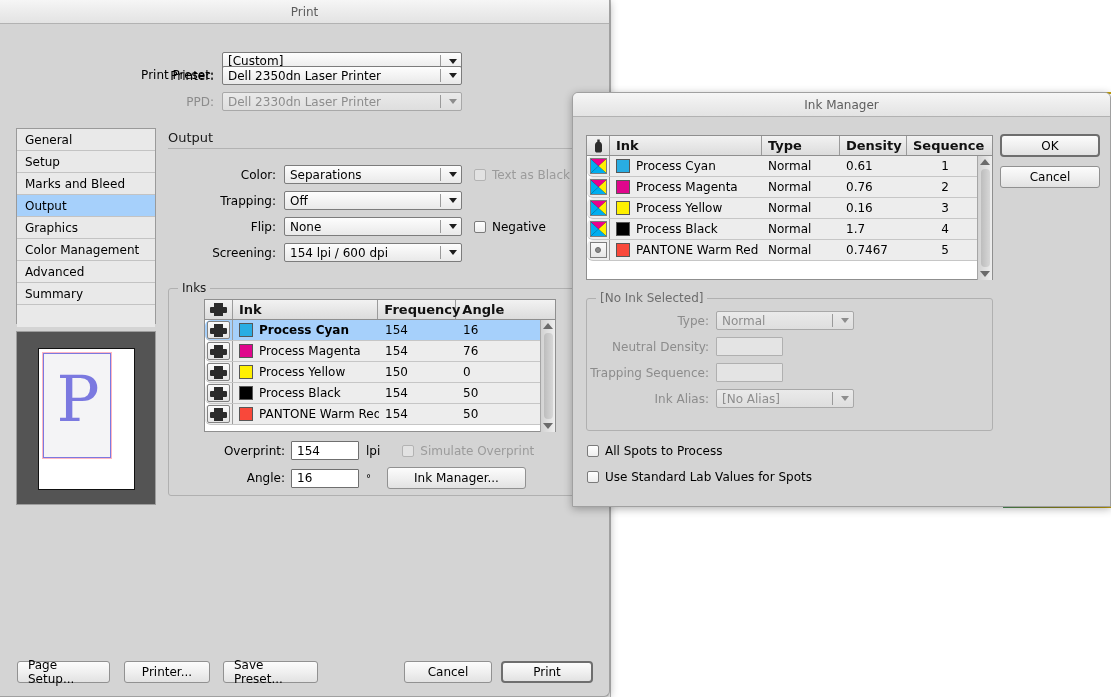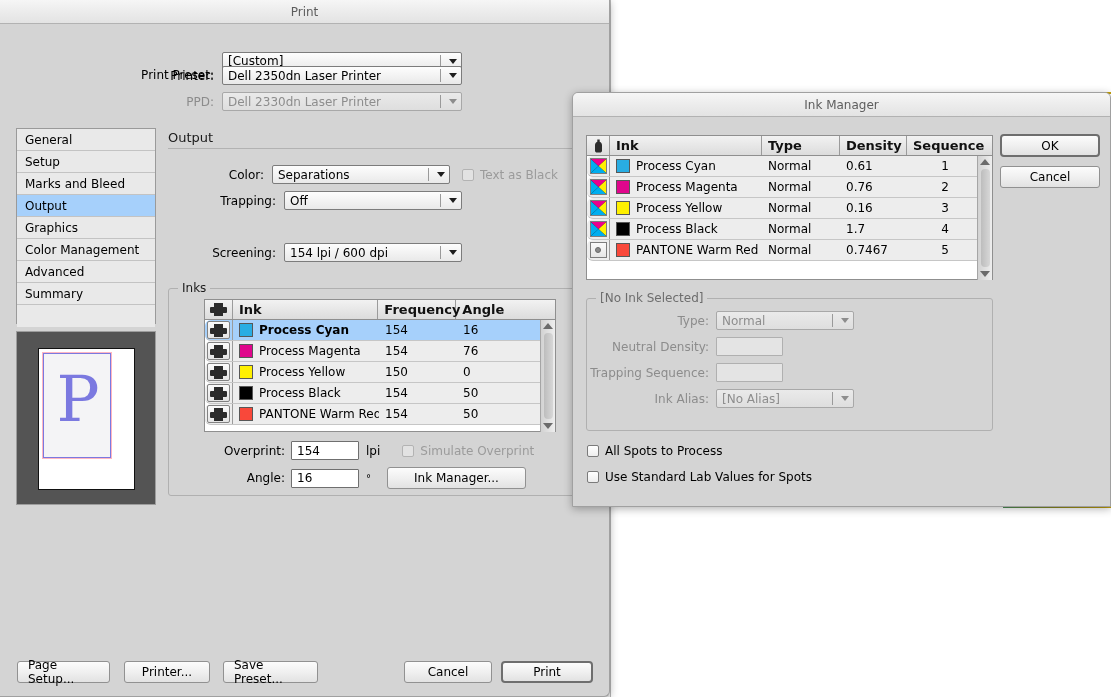--- a/index.html
+++ b/index.html
@@ -220,21 +220,21 @@
         <div class="bleed"></div>
         <div class="margin">
           <div class="glyph">P</div>
         </div>
       </div>
     </div>
 
     <div class="sec-head" style="left:168px;top:130px;">Output</div>
     <div class="sec-rule" style="left:168px;top:148px;width:420px;"></div>
 
-    <div class="row" style="position:absolute;left:156px;top:165px;">
+    <div class="row" style="position:absolute;left:168px;top:165px;">
       <div class="lbl" style="width:108px;">Color:</div>
       <div class="combo" style="width:178px;margin-left:8px;">
         <span class="val">Separations</span>
         <span class="sep"></span>
           <span class="arw">
             <span class="tri"></span>
           </span>
       </div>
       <div class="chk-row" style="margin-left:12px;">
         <span class="cbox disabled"></span>
@@ -246,20 +246,34 @@
       <div class="lbl" style="width:108px;">Trapping:</div>
       <div class="combo" style="width:178px;margin-left:8px;">
         <span class="val">Off</span>
         <span class="sep"></span>
           <span class="arw">
             <span class="tri"></span>
           </span>
       </div>
     </div>
 
+    <div class="row" style="position:absolute;left:168px;top:217px;">
+      <div class="lbl" style="width:108px;">Flip:</div>
+      <div class="combo" style="width:178px;margin-left:8px;">
+        <span class="val">None</span>
+        <span class="sep"></span>
+          <span class="arw">
+            <span class="tri"></span>
+          </span>
+      </div>
+      <div class="chk-row" style="margin-left:12px;">
+        <span class="cbox"></span>
+        <span class="txt">Negative</span>
+      </div>
+    </div>
 
     <div class="row" style="position:absolute;left:168px;top:243px;">
       <div class="lbl" style="width:108px;">Screening:</div>
       <div class="combo" style="width:178px;margin-left:8px;">
         <span class="val">154 lpi / 600 dpi</span>
         <span class="sep"></span>
           <span class="arw">
             <span class="tri"></span>
           </span>
       </div>

